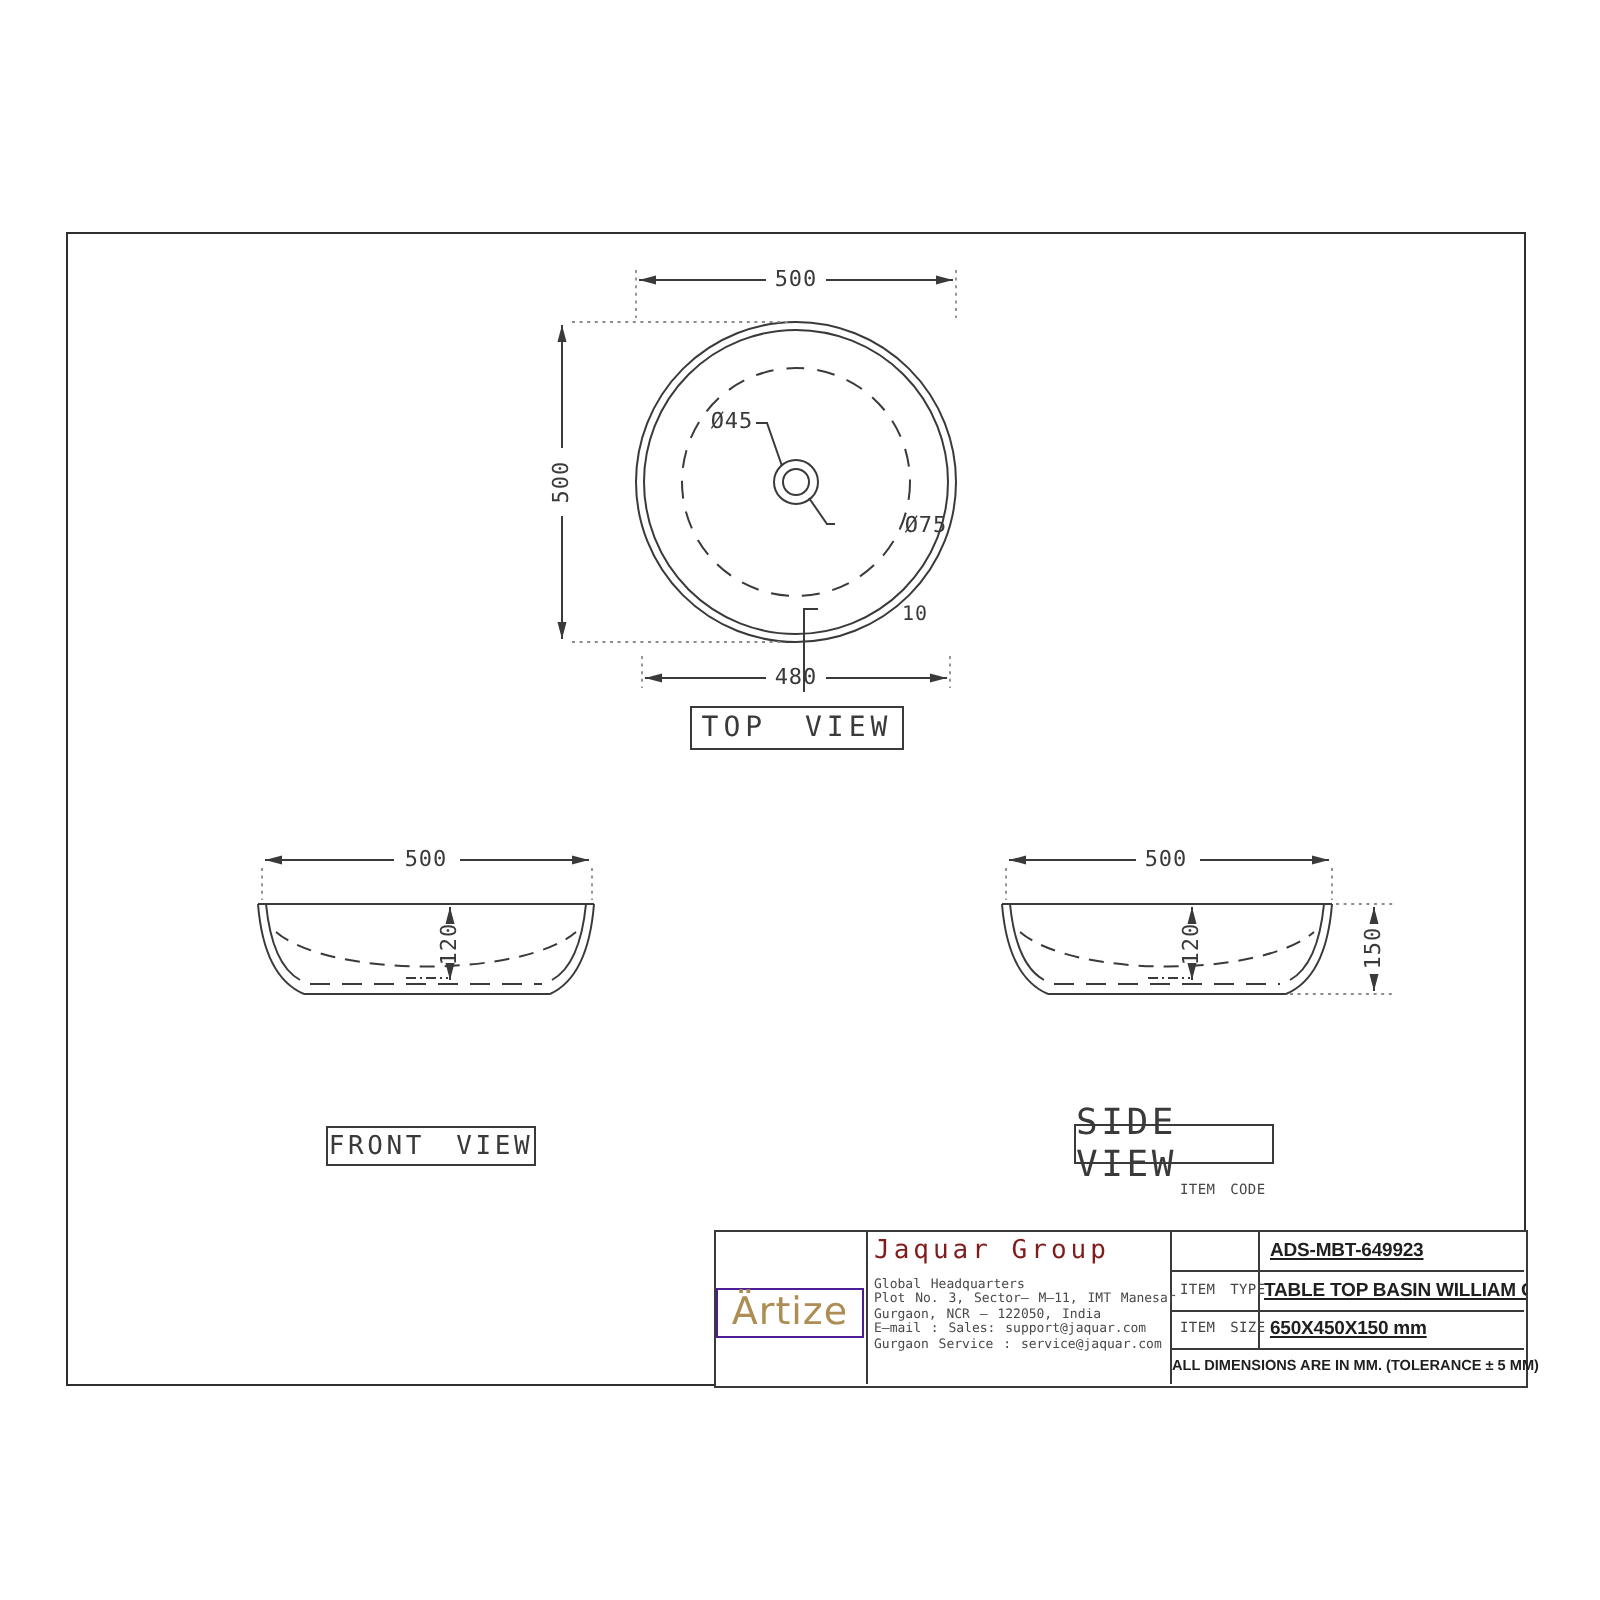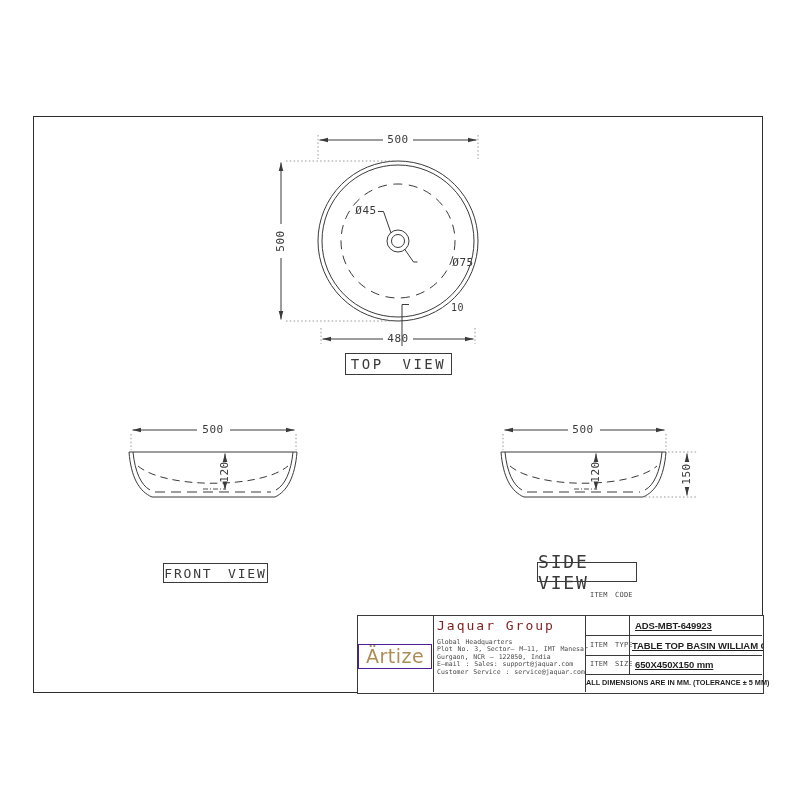--- a/index.html
+++ b/index.html
@@ -166,21 +166,21 @@
   <div id="logo-box">
     <span id="logo-text">Ärtize</span>
   </div>
 
   <div id="tb-company">Jaquar Group</div>
   <div id="tb-address">
     <div>Global Headquarters</div>
     <div>Plot No. 3, Sector– M–11, IMT Manesar</div>
     <div>Gurgaon, NCR – 122050, India</div>
     <div>E–mail : Sales: support@jaquar.com</div>
-    <div>Customer Service : service@jaquar.com</div>
+    <div>Gurgaon Service : service@jaquar.com</div>
   </div>
 
   <div class="tb-label" style="left:590px;top:591px;">ITEM CODE</div>
   <div class="tb-value" style="left:635px;top:620px;">ADS-MBT-649923</div>
   <div class="tb-label" style="left:590px;top:641px;">ITEM TYPE</div>
   <div class="tb-value" style="left:632px;top:640px;">TABLE TOP BASIN WILLIAM GREY</div>
   <div class="tb-label" style="left:590px;top:660px;">ITEM SIZE</div>
   <div class="tb-value" style="left:635px;top:659px;">650X450X150 mm</div>
 
   <div id="tb-note">ALL DIMENSIONS ARE IN MM. (TOLERANCE ± 5 MM)</div>

